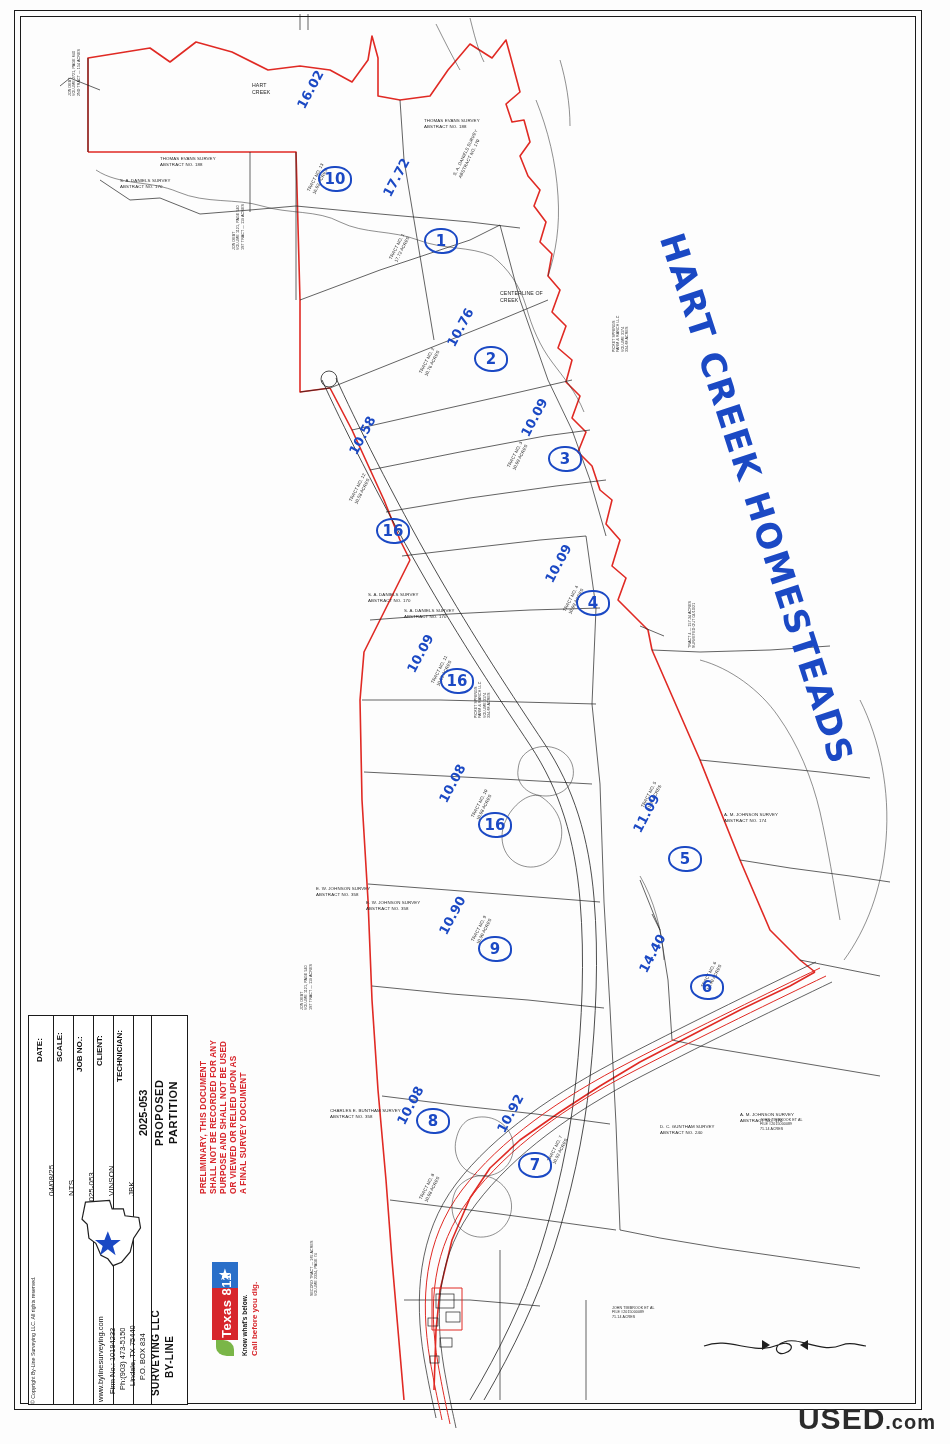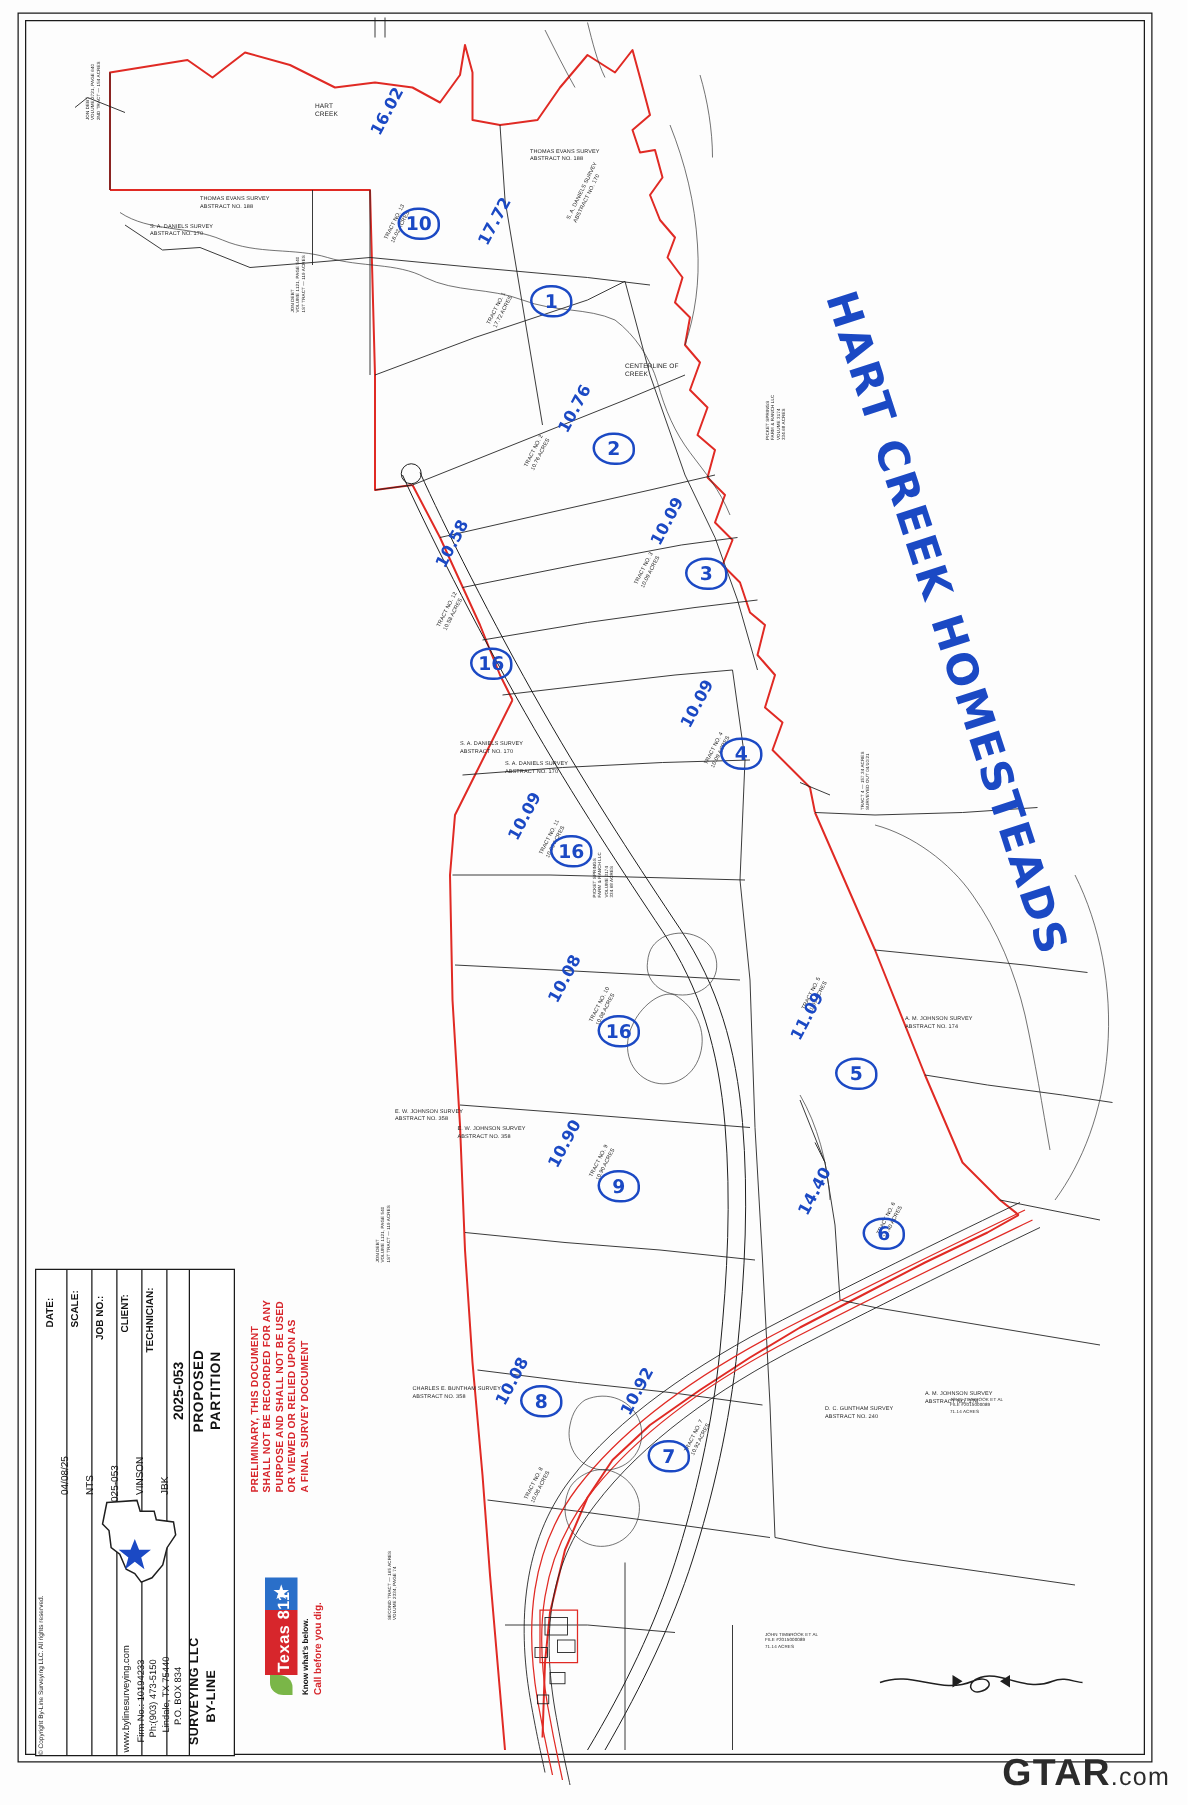--- a/index.html
+++ b/index.html
@@ -189,21 +189,21 @@
   .gtar {
     position: absolute;
     right: 14px;
     bottom: 8px;
     font-family: "Liberation Sans", sans-serif;
     font-weight: 700;
     font-size: 30px;
     color: #2b2b2b;
     letter-spacing: 1px;
   }
-  .gtar .dotcom { font-size: 20px; font-weight: 400; }
+  .gtar .dotcom { font-size: 20px; font-weight: 700; }
   .gtar .star-g { color: #2b2b2b; }
   
   .flourish {
     position: absolute;
     left: 700px; top: 1330px; width: 170px; height: 30px;
   }
 </style>
 </head>
 <body>
 
@@ -529,16 +529,16 @@
   </div>
 
   <svg class="flourish" viewBox="0 0 170 30">
     <path d="M4,16 C30,6 52,26 78,15 C92,9 96,20 85,23 C76,26 72,16 84,12
              C100,6 120,24 142,15 C152,11 160,16 166,16" fill="none" stroke="#1f1f1f" stroke-width="1.2"></path>
     <path d="M70,15 l-8,-5 l0,10 Z" fill="#1f1f1f"></path>
     <path d="M100,15 l8,-5 l0,10 Z" fill="#1f1f1f"></path>
   </svg>
 
   <div class="gtar">
-    <span class="star-g">GTAR</span><span class="dotcom">.com</span>
+    <span class="star-g">USED</span><span class="dotcom">.com</span>
   </div>
 
 </div>
 
 </body></html>

